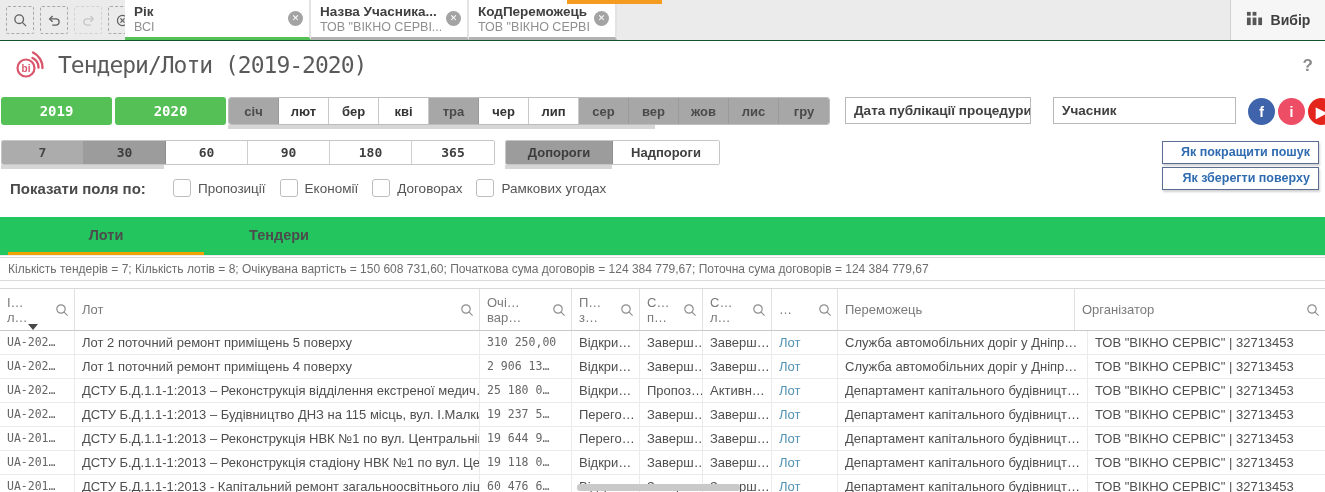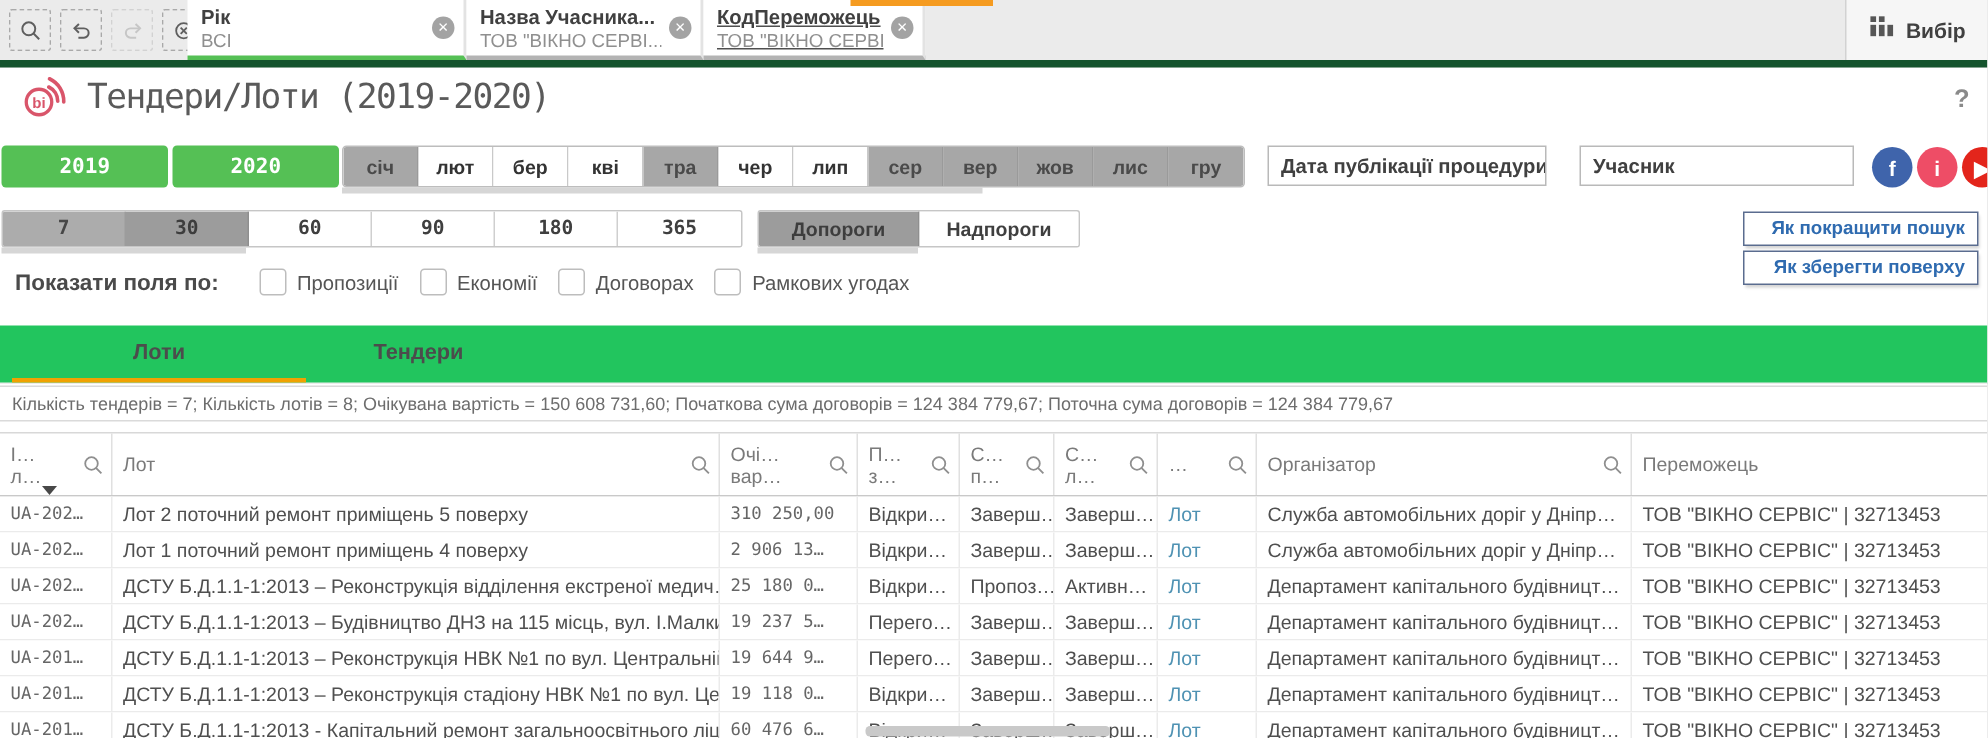--- a/index.html
+++ b/index.html
@@ -1,20 +1,20 @@
 <!DOCTYPE html>
 <html><head>
 <meta charset="utf-8">
 <style>
   html,body{margin:0;padding:0;background:#dcdcdc;}
   .app{position:relative;width:1325px;height:492px;background:#fff;overflow:hidden;
        font-family:"Liberation Sans",sans-serif;color:#4f4f4f;}
 
   
-  .selbar{position:absolute;top:0;left:0;right:0;height:40px;background:#ebebeb;border-bottom:5px solid #14532d;}
+  .selbar{position:absolute;top:0;left:0;right:0;height:40px;background:#ebebeb;border-bottom:1px solid #14532d;}
   .toolbar{position:absolute;left:6px;top:0;height:40px;display:flex;align-items:center;gap:6px;}
   .tool{width:26px;height:26px;border:1px dashed #a9a9a9;border-radius:2px;display:flex;align-items:center;justify-content:center;background:transparent;}
   .tool.disabled{border-color:#d2d2d2;}
   .chips{position:absolute;left:125px;top:0;height:40px;display:flex;}
   .chip{position:relative;background:#fff;border-right:2px solid #e3e3e3;border-bottom:3px solid #b3b3b3;padding:4px 26px 0 9px;box-sizing:border-box;}
   .chip-title{font-size:13.5px;font-weight:bold;color:#404040;white-space:nowrap;overflow:hidden;}
   .chip-value{font-size:12.5px;color:#8f8f8f;white-space:nowrap;overflow:hidden;margin-top:1px;}
   .chip-close{position:absolute;right:6px;top:11px;width:15px;height:15px;border-radius:50%;background:#a3a3a3;color:#fff;font-size:9px;line-height:15px;text-align:center;cursor:pointer;}
   .sel-section{position:absolute;right:0;top:0;height:40px;width:94px;background:#f6f6f6;border-left:1px solid #d2d2d2;display:flex;align-items:center;justify-content:center;gap:8px;}
   .sel-label{font-weight:bold;font-size:14px;color:#404040;}
@@ -118,21 +118,21 @@
         <div class="chip" style="width: 186px; border-bottom-color: rgb(85, 192, 85);">
           <div class="chip-title">Рік</div>
           <div class="chip-value">ВСІ</div>
           <div class="chip-close">✕</div>
         </div>
         <div class="chip" style="width: 158px; border-bottom-color: rgb(179, 179, 179);">
           <div class="chip-title">Назва Учасника...</div>
           <div class="chip-value">ТОВ "ВІКНО СЕРВІ...</div>
           <div class="chip-close">✕</div>
         </div>
-        <div class="chip" style="width: 148px; border-bottom-color: rgb(179, 179, 179); text-decoration: underline;">
+        <div class="chip" style="width: 148px; border-bottom-color: rgb(179, 179, 179);">
           <div class="chip-title">КодПереможець</div>
           <div class="chip-value">ТОВ "ВІКНО СЕРВІ...</div>
           <div class="chip-close">✕</div>
         </div>
       </div>
     <div class="sel-section">
       <span>
         <svg width="17" height="17" viewBox="0 0 18 18">
             <g fill="#565656">
               <rect x="1" y="2" width="4" height="4"></rect>
@@ -279,29 +279,29 @@
             <line x1="9.1" y1="9.1" x2="12.6" y2="12.6" stroke="#8f8f8f" stroke-width="1.2"></line>
           </svg></span>
       </div>
       <div class="hcell" style="width: 66px;">
         <div>…</div>
         <span class="mag"><svg width="14" height="14" viewBox="0 0 14 14">
             <circle cx="6" cy="6" r="4.2" fill="none" stroke="#8f8f8f" stroke-width="1.2"></circle>
             <line x1="9.1" y1="9.1" x2="12.6" y2="12.6" stroke="#8f8f8f" stroke-width="1.2"></line>
           </svg></span>
       </div>
+      <div class="hcell" style="width: 237px;">
+        <div>Переможець</div>
+      </div>
       <div class="hcell" style="width: 250px;">
         <div>Організатор</div>
         <span class="mag"><svg width="14" height="14" viewBox="0 0 14 14">
             <circle cx="6" cy="6" r="4.2" fill="none" stroke="#8f8f8f" stroke-width="1.2"></circle>
             <line x1="9.1" y1="9.1" x2="12.6" y2="12.6" stroke="#8f8f8f" stroke-width="1.2"></line>
           </svg></span>
-      </div>
-      <div class="hcell" style="width: 237px;">
-        <div>Переможець</div>
       </div>
     </div>
   <div class="tbody" id="tbody">
       <div class="trow">
         <div class="cell mono" style="width: 75px;">UA-202…</div>
         <div class="cell" style="width: 405px;">Лот 2 поточний ремонт приміщень 5 поверху</div>
         <div class="cell mono" style="width: 92px;">310 250,00</div>
         <div class="cell" style="width: 68px;">Відкри…</div>
         <div class="cell" style="width: 63px;">Заверш…</div>
         <div class="cell" style="width: 69px;">Заверш…</div>

